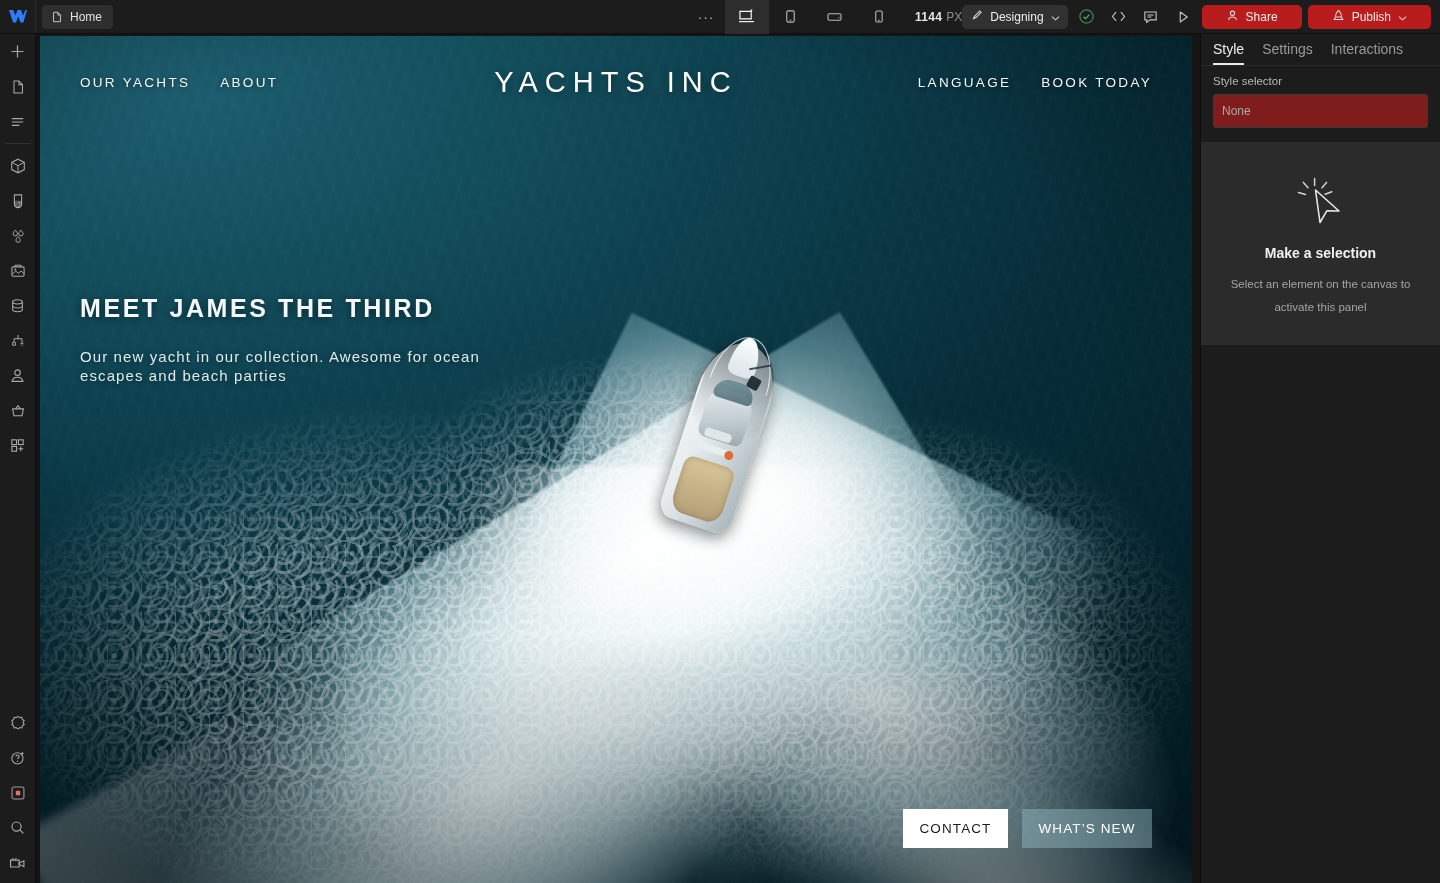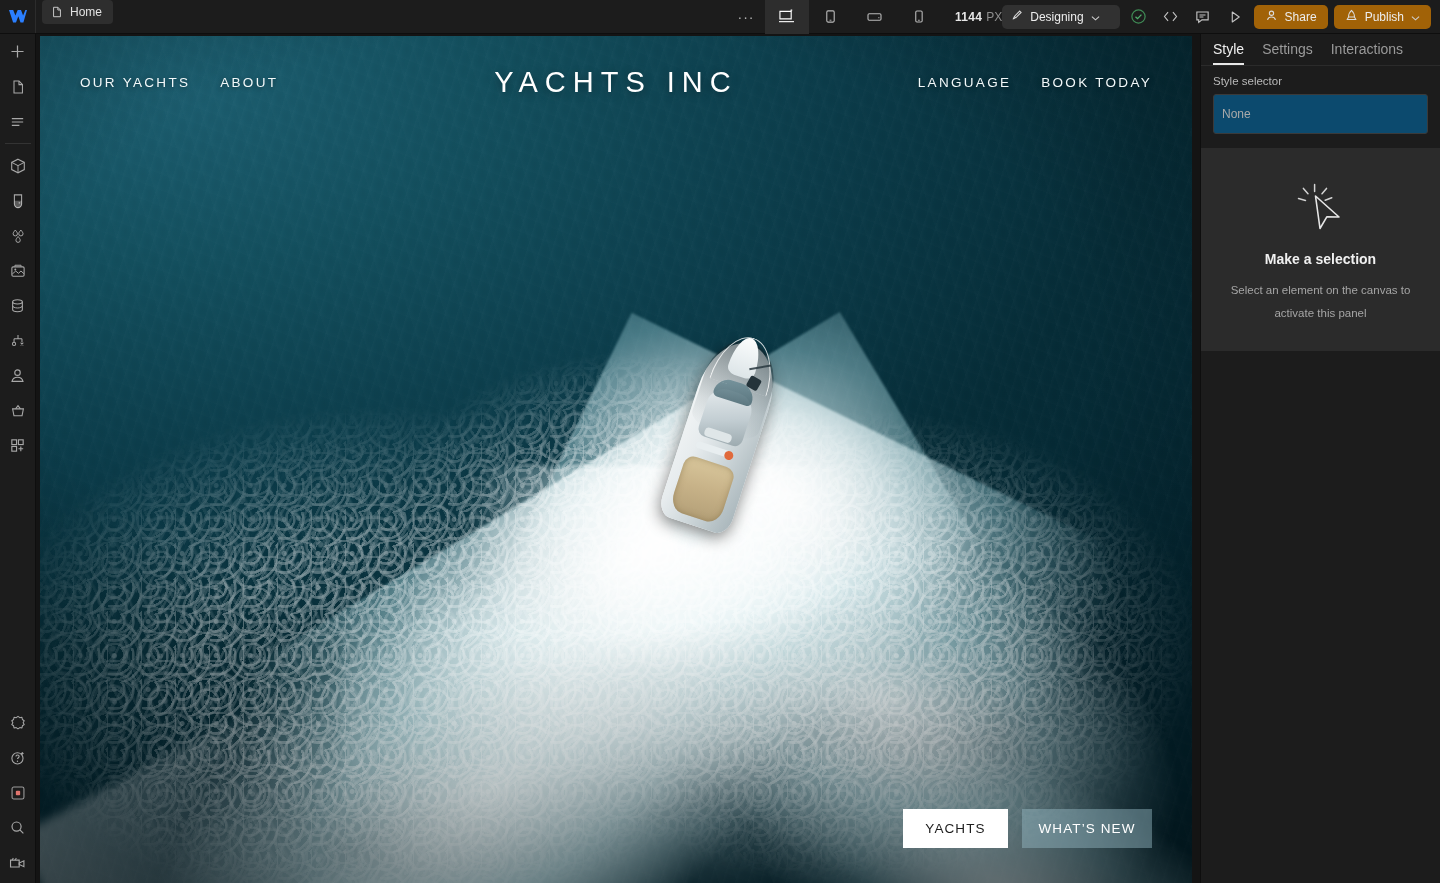--- a/index.html
+++ b/index.html
@@ -16,21 +16,21 @@
     position:absolute; left:0; top:0; width:1440px; height:34px;
     background:#1c1c1c; display:flex; align-items:stretch;
     border-bottom:1px solid #0e0e0e; z-index:20;
   }
   .wf-logo{
     width:36px; display:flex; align-items:center; justify-content:center;
     background:#1c1c1c; border-right:1px solid #2c2c2c;
   }
   .wf-logo svg{ display:block; }
 
-  .tabzone{ display:flex; align-items:flex-start; padding-left:6px; flex:0 0 auto; }
+  .tabzone{ display:flex; align-items:center; padding-left:6px; flex:0 0 auto; }
   .page-tab{
     display:flex; align-items:center; gap:7px;
     height:24px; padding:0 11px 0 9px; border-radius:4px;
     background:#2e2e2e; color:#e3e3e3; font-size:12px;
   }
   .page-tab .ico{ width:12px; height:12px; display:block; }
 
   .dots-btn{
     margin-left:auto; margin-right:6px;
     width:26px; height:24px; display:flex; align-items:center; justify-content:center;
@@ -48,31 +48,31 @@
     display:flex; align-items:flex-end; gap:4px; margin-left:14px; font-size:12px;
   }
   .px-num{ color:#e6e6e6; font-weight:bold; letter-spacing:.3px; }
   .px-unit{ color:#8e8e8e; }
 
   .topbar-right{
     margin-left:auto; display:flex; align-items:center; gap:6px; padding-right:9px;
   }
   .mode-pill{
     display:flex; align-items:center; gap:7px;
-    height:24px; padding:0 20px 0 8px; border-radius:5px;
+    height:24px; padding:0 8px 0 8px; border-radius:5px;
     background:#313131; color:#ededed; font-size:12px;
   }
   .icon-btn{
     width:26px; height:24px; display:flex; align-items:center; justify-content:center;
     color:#c0c0c0; border-radius:4px;
   }
   .pill-btn{
     display:flex; align-items:center; gap:7px;
-    height:24px; padding:0 11px; border-radius:5px;
-    background:#a16207; color:#ededed; font-size:12px; white-space:nowrap;text-align:right;
+    height:24px; padding:0 24px; border-radius:5px;
+    background:#b91c1c; color:#ededed; font-size:12px; white-space:nowrap;text-align:right;
   }
   .caret{ display:block; }
 
   
   .rail{
     position:absolute; left:0; top:34px; width:36px; height:849px;
     background:#1c1c1c; border-right:1px solid #0e0e0e;
     display:flex; flex-direction:column; align-items:center; z-index:15;
   }
   .rail-item{
@@ -290,21 +290,21 @@
     display:flex; align-items:center; gap:8px;
     height:29px; padding:0 12px; border-bottom:1px solid #2b2b2b;
     font-size:11.5px; color:#cfcfcf;
   }
   .sel-square{
     width:10px; height:10px; border:1.2px solid #9c9c9c; border-radius:1px;
   }
   .sel-block{ padding:9px 12px 14px 12px; border-bottom:1px solid #2b2b2b; }
   .sel-label{ font-size:11.5px; color:#b9b9b9; margin-bottom:7px; }
   .sel-input{
-    width:100%; height:40px; background:#0c4a6e; border:1px solid #3a3a3a;
+    width:100%; height:34px; background:#7f1d1d; border:1px solid #3a3a3a;
     border-radius:3px; color:#a9a9a9; font-size:12px;
     display:flex; align-items:center; padding:0 8px;
   }
   .empty-state{
     background:#2b2b2b; padding:30px 22px 26px 22px; text-align:center;
   }
   .empty-icon{ display:flex; justify-content:center; margin-bottom:14px; }
   .empty-title{ font-size:14px; font-weight:bold; color:#f0f0f0; margin-bottom:12px; }
   .empty-text{ font-size:11.5px; color:#a5a5a5; line-height:23px; }
 </style>
@@ -588,23 +588,27 @@
         <a class="nav-link">OUR YACHTS</a>
         <a class="nav-link">ABOUT</a>
       </div>
       <div class="brand">YACHTS INC</div>
       <div class="nav-right">
         <a class="nav-link">LANGUAGE</a>
         <a class="nav-link">BOOK TODAY</a>
       </div>
     </div>
 
+    <div class="hero-copy">
+      <div class="hero-title">MEET JAMES THE THIRD</div>
+      <div class="hero-sub">Our new yacht in our collection. Awesome for ocean escapes and beach parties</div>
+    </div>
 
     <div class="hero-btns">
-      <div class="btn btn-contact">YACHTS</div>
+      <div class="btn btn-contact">CONTACT</div>
       <div class="btn btn-whatsnew">WHAT’S NEW</div>
     </div>
 
   </div>
 </div>
 
 <div class="panel">
 
   <div class="panel-tabs">
     <div class="ptab active">Style</div>

